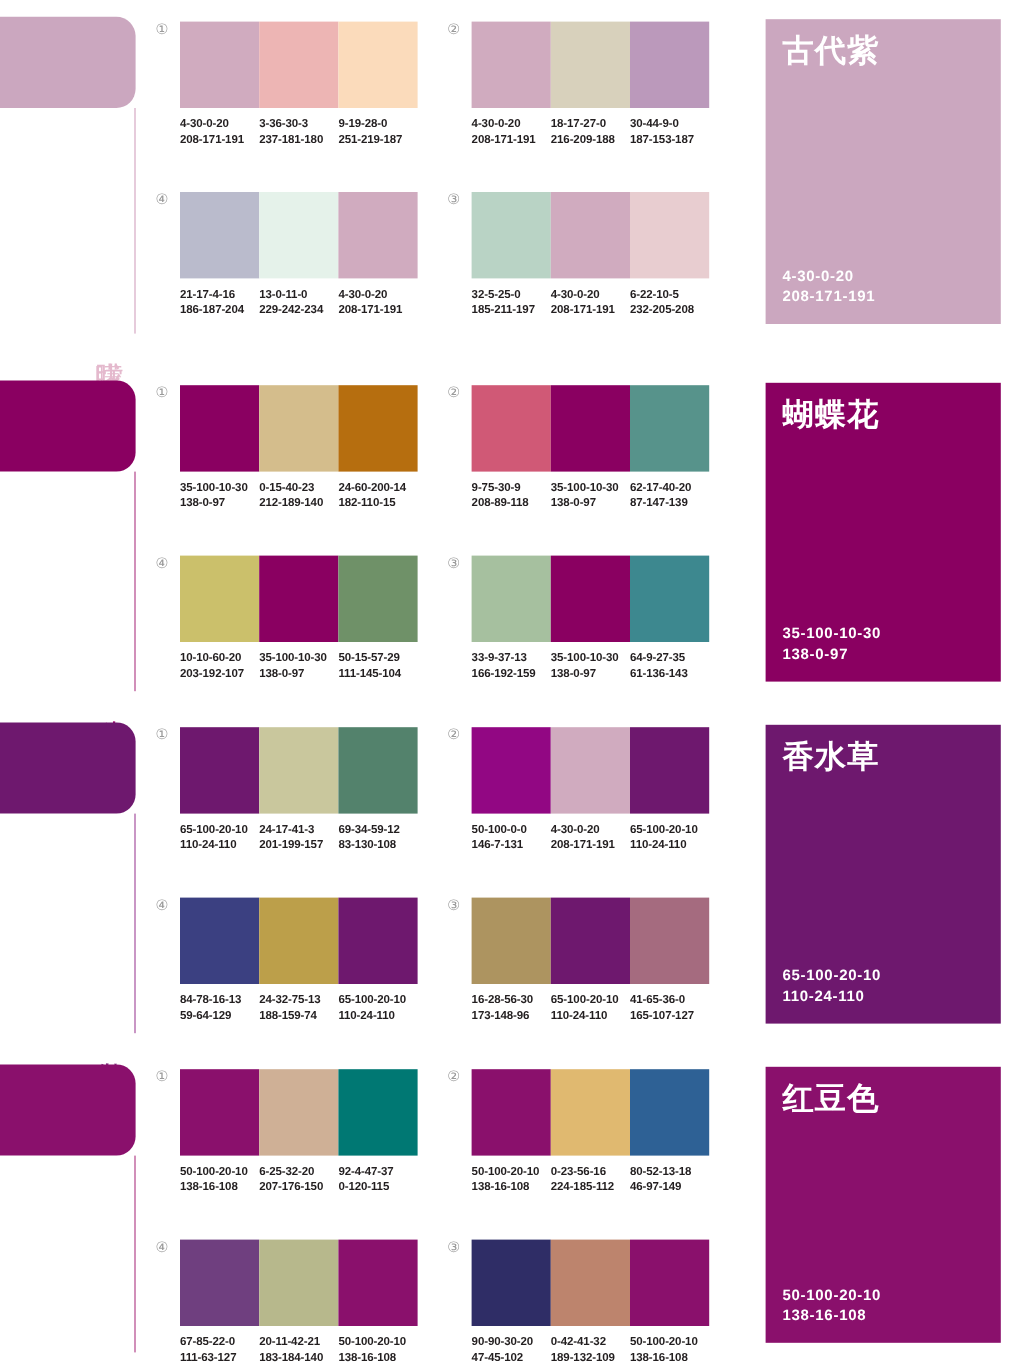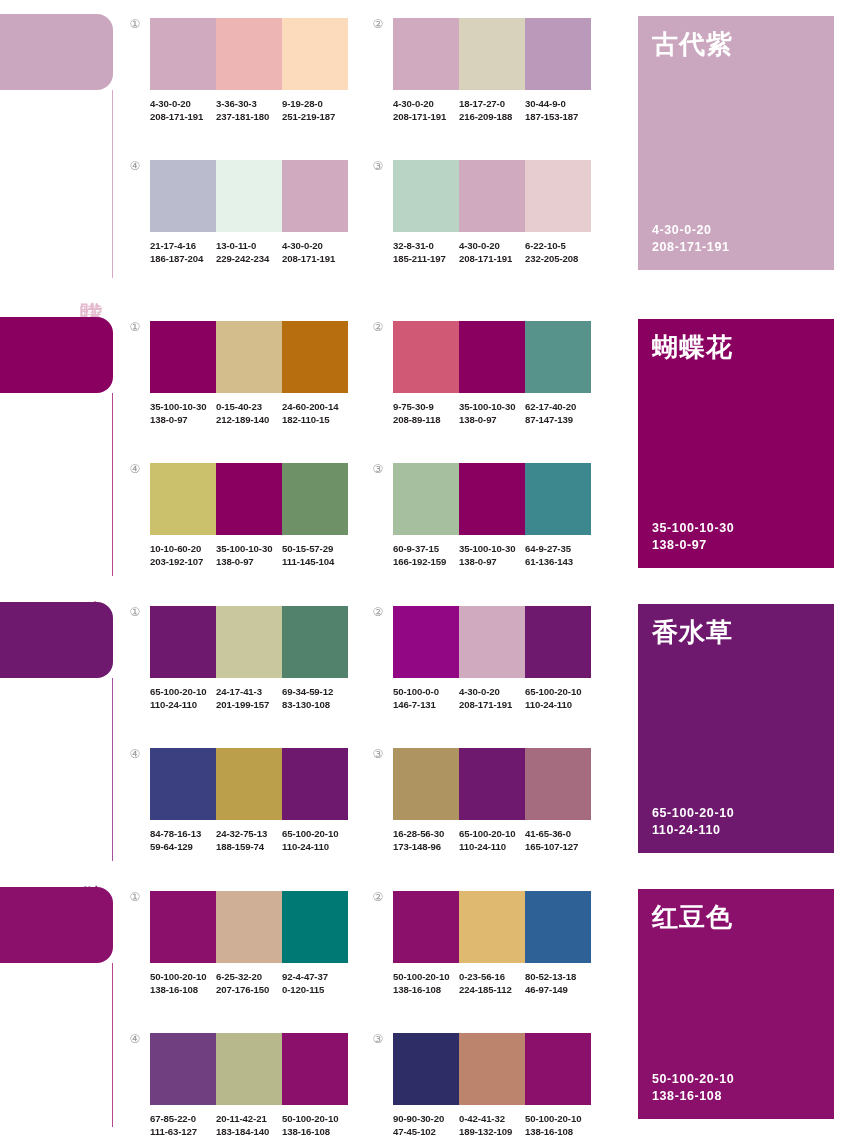--- a/index.html
+++ b/index.html
@@ -118,21 +118,21 @@
     top: 16px;
     width: 196px;
   }
   .feature-title {
     position: absolute;
     left: 14px;
     top: 12px;
     font-size: 26px;
     line-height: 32px;
     color: #ffffff;
-    font-family: Liberation Sans, sans-serif;
+    font-family: Liberation Mono, monospace;
     font-weight: 700;
     letter-spacing: 1px;
     white-space: nowrap;
   }
   .feature-codes {
     position: absolute;
     left: 14px;
     bottom: 14px;
     color: #ffffff;
     font-family: "Liberation Sans", sans-serif;
@@ -223,21 +223,21 @@
       </div>
       <div class="group" style="left: 393px; top: 160px;">
         <div class="group-num">③</div>
         <div class="swatch-row">
           <div class="swatch" style="background: rgb(185, 211, 197);"></div>
           <div class="swatch" style="background: rgb(208, 171, 191);"></div>
           <div class="swatch" style="background: rgb(232, 205, 208);"></div>
         </div>
         <div class="label-row">
           <div class="label-cell">
-            <span class="cmyk">32-8-31-0</span>
+            <span class="cmyk">32-5-25-0</span>
             <span class="rgb">185-211-197</span>
           </div>
           <div class="label-cell">
             <span class="cmyk">4-30-0-20</span>
             <span class="rgb">208-171-191</span>
           </div>
           <div class="label-cell">
             <span class="cmyk">6-22-10-5</span>
             <span class="rgb">232-205-208</span>
           </div>
@@ -325,21 +325,21 @@
       </div>
       <div class="group" style="left: 393px; top: 160px;">
         <div class="group-num">③</div>
         <div class="swatch-row">
           <div class="swatch" style="background: rgb(166, 192, 159);"></div>
           <div class="swatch" style="background: rgb(138, 0, 97);"></div>
           <div class="swatch" style="background: rgb(61, 136, 143);"></div>
         </div>
         <div class="label-row">
           <div class="label-cell">
-            <span class="cmyk">60-9-37-15</span>
+            <span class="cmyk">33-9-37-13</span>
             <span class="rgb">166-192-159</span>
           </div>
           <div class="label-cell">
             <span class="cmyk">35-100-10-30</span>
             <span class="rgb">138-0-97</span>
           </div>
           <div class="label-cell">
             <span class="cmyk">64-9-27-35</span>
             <span class="rgb">61-136-143</span>
           </div>

